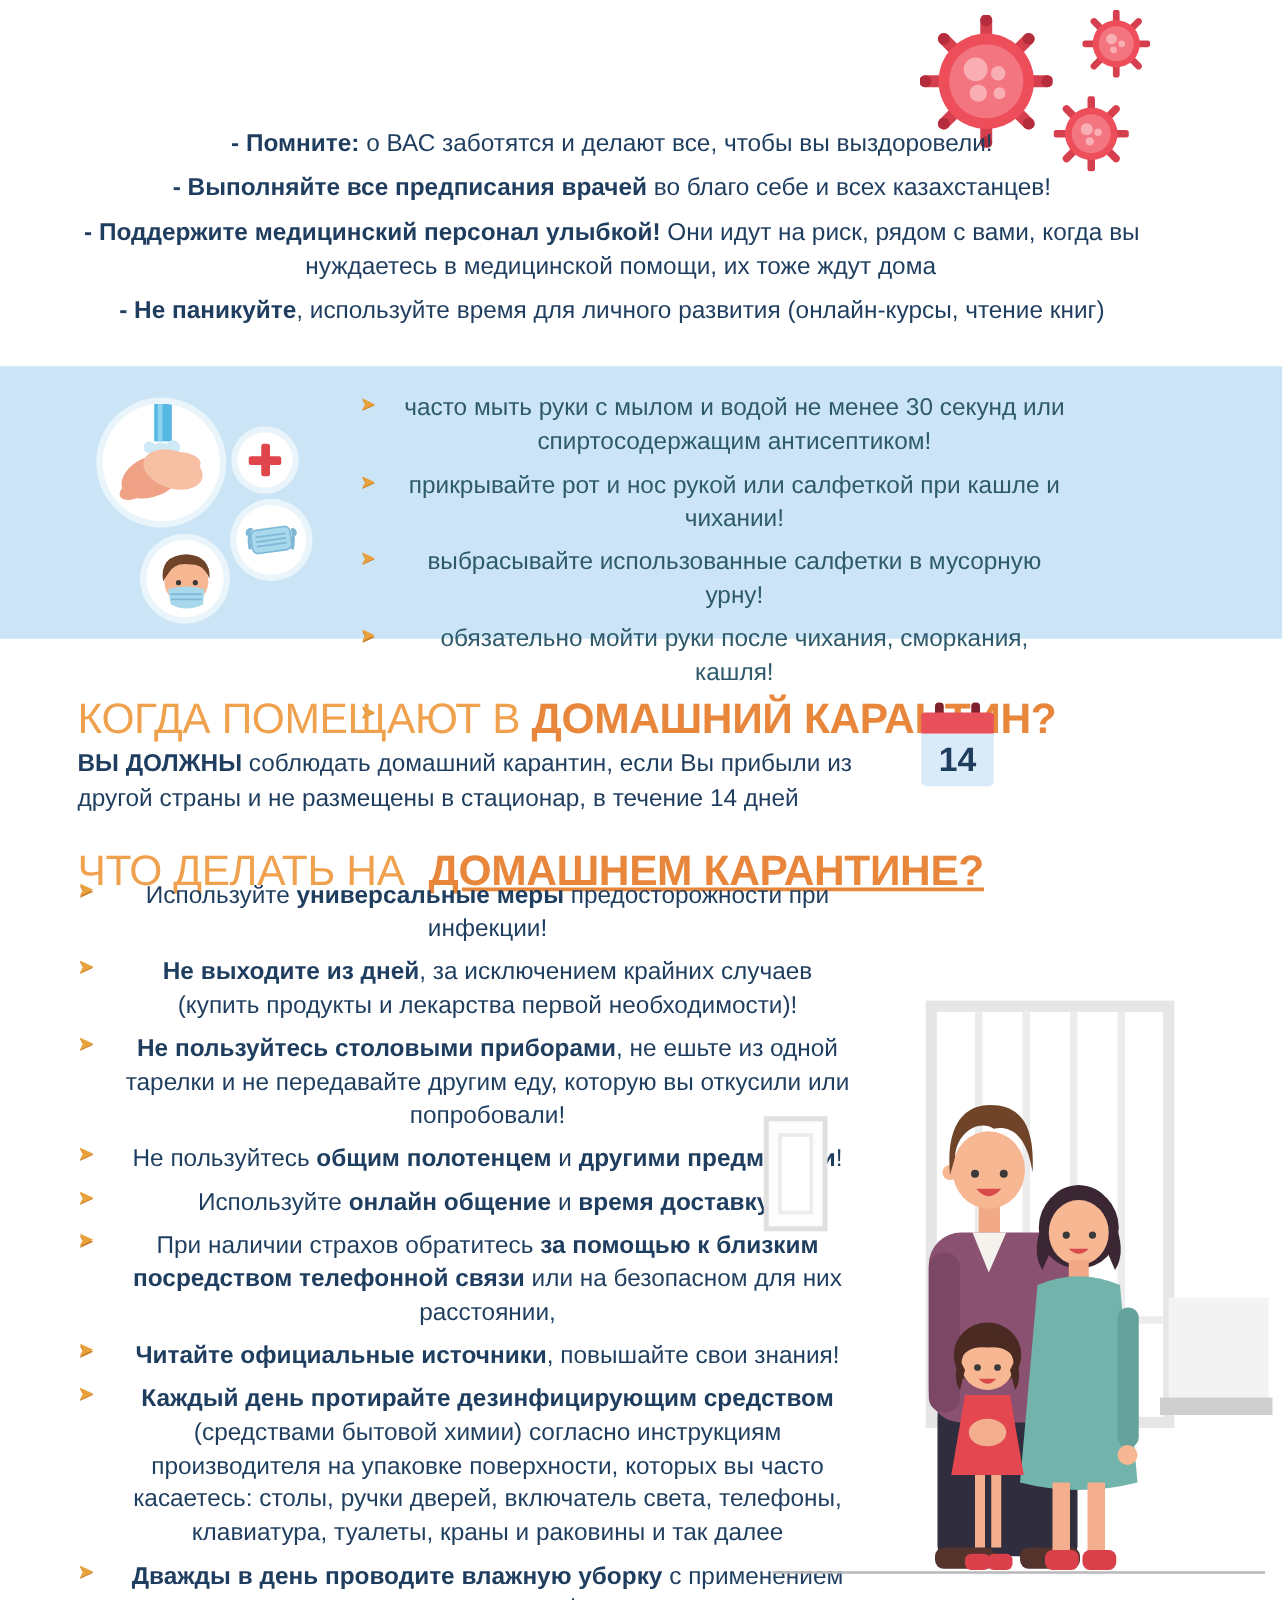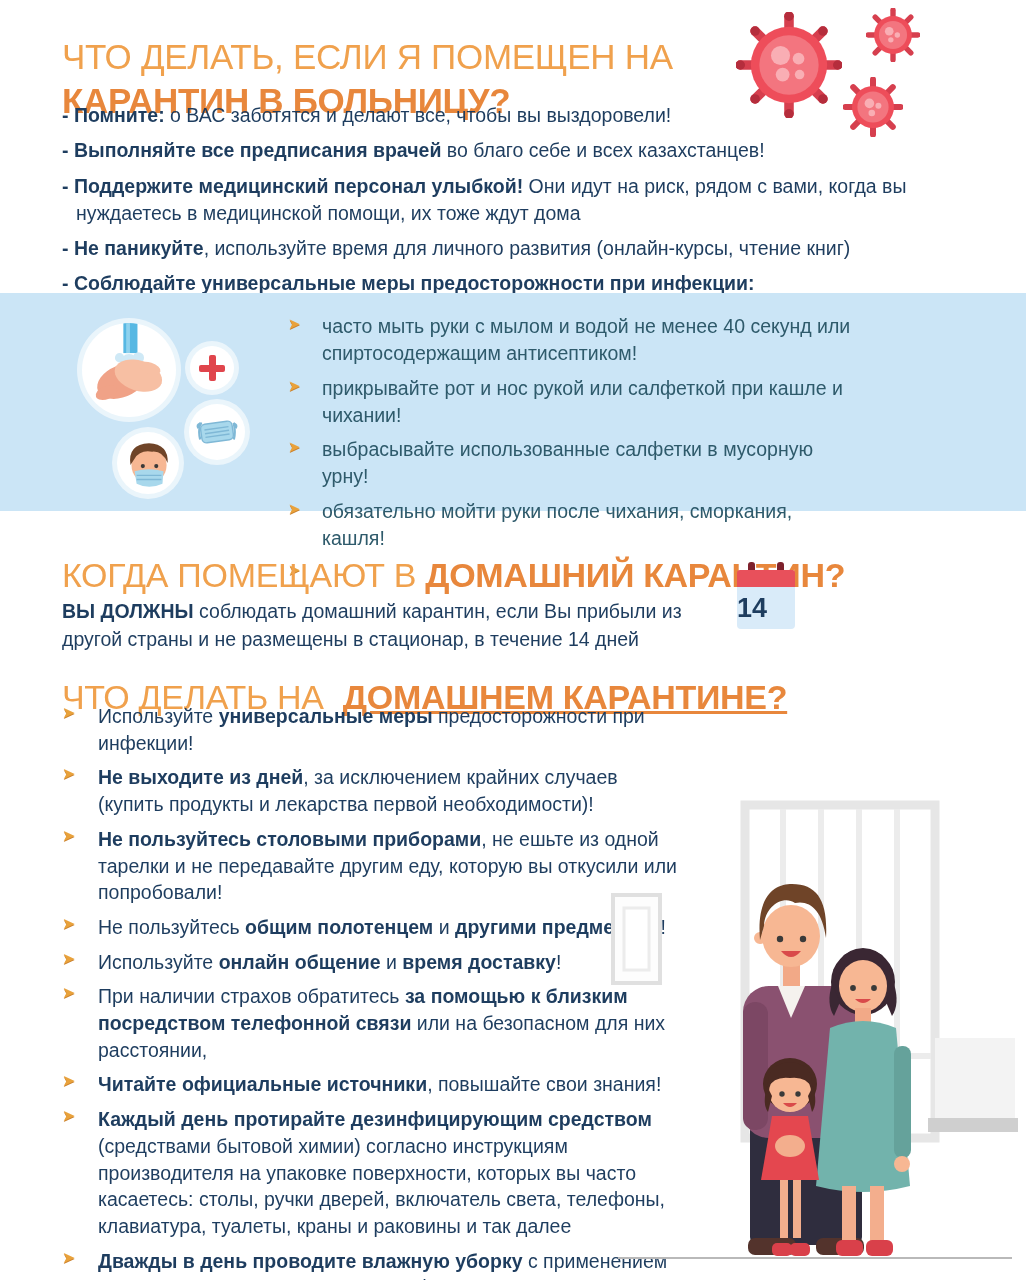--- a/index.html
+++ b/index.html
@@ -9,21 +9,21 @@
 
   
   .h-title{position:absolute;left:62px;top:12px;font-size:35px;line-height:1.25;letter-spacing:-.3px;}
   .h-title .l1{display:block;color:#F0A14D;font-weight:400;}
   .h-title .l2{display:block;color:#E8873C;font-weight:700;}
   .h2{position:absolute;font-size:34px;letter-spacing:-.3px;white-space:nowrap;}
   .h2 .reg{color:#F0A14D;font-weight:400;}
   .h2 .bold{color:#E8873C;font-weight:700;}
 
   
-  ul.clean{list-style:none;margin:0;padding:0;}
+  ul.clean{list-style:none;margin:0;padding:0;text-align:center;}
   .dash-list{position:absolute;left:62px;top:102px;width:855px;font-size:19.5px;line-height:1.4;}
   .dash-list li{margin-bottom:8px;padding-left:14px;text-indent:-14px;}
 
   .blue-box{position:absolute;left:0;top:293px;width:1026px;height:218px;background:#CBE5F6;}
   .prec-list{position:absolute;left:288px;top:20px;width:565px;font-size:19.5px;line-height:1.4;color:#2E5A6B;}
   .prec-list li{position:relative;padding-left:34px;margin-bottom:7px;}
   .arrow{position:absolute;left:0;top:3px;color:#E9A23B;font-size:15px;line-height:1;
          text-shadow:0 1px 0 #C97F2B;}
   .todo-list{position:absolute;left:62px;top:703px;width:620px;font-size:19.5px;line-height:1.37;}
   .todo-list li{position:relative;padding-left:36px;margin-bottom:8px;}
@@ -46,34 +46,30 @@
   .v2{left:866px;top:8px;width:54px;height:54px;}
   .v3{left:843px;top:77px;width:60px;height:60px;}
 
   
   .when-body{position:absolute;left:62px;top:577px;width:645px;font-size:19.5px;line-height:1.45;}
   .calendar{position:absolute;left:737px;top:562px;width:58px;height:70px;}
   .cal-peg{position:absolute;top:0;width:7px;height:15px;background:#7E212C;border-radius:3px;}
   .cal-peg.p1{left:11px;} .cal-peg.p2{left:40px;}
   .cal-top{position:absolute;top:8px;left:0;width:58px;height:17px;background:#E8505B;border-radius:3px 3px 0 0;}
   .cal-body{position:absolute;top:25px;left:0;width:58px;height:42px;background:#D9EBF9;border-radius:0 0 4px 4px;
-            color:#1E3D5F;font-weight:700;font-size:27px;text-align:left;line-height:42px;}
+            color:#1E3D5F;font-weight:700;font-size:27px;text-align:center;line-height:42px;}
 
   
   .family-scene{position:absolute;left:600px;top:788px;width:420px;height:480px;}
 </style>
 </head>
 <body>
 
 <div class="page">
 
-  <h1 class="h-title">
-    <span class="l1">ЧТО ДЕЛАТЬ, ЕСЛИ Я ПОМЕЩЕН НА</span>
-    <span class="l2">КАРАНТИН В БОЛЬНИЦУ?</span>
-  </h1>
 
   <svg class="virus v1" viewBox="0 0 100 100">
     <g stroke="#D63F4E" stroke-width="9" stroke-linecap="round">
       <line x1="50" y1="20" x2="50" y2="4"></line>
         <line x1="50" y1="80" x2="50" y2="96"></line>
       <line x1="20" y1="50" x2="4" y2="50"></line>
         <line x1="80" y1="50" x2="96" y2="50"></line>
       <line x1="29" y1="29" x2="18" y2="18"></line>
         <line x1="71" y1="71" x2="82" y2="82"></line>
       <line x1="29" y1="71" x2="18" y2="82"></line>
@@ -136,21 +132,20 @@
         <circle cx="59" cy="48" r="5"></circle>
         <circle cx="48" cy="60" r="5.5"></circle>
       </g>
   </svg>
 
   <ul class="clean dash-list" id="hospital-list">
       <li><b>- Помните:</b><span> о ВАС заботятся и делают все, чтобы вы выздоровели!</span></li>
       <li><b>- Выполняйте все предписания врачей</b><span> во благо себе и всех казахстанцев!</span></li>
       <li><b>- Поддержите медицинский персонал улыбкой!</b><span> Они идут на риск, рядом с вами, когда вы нуждаетесь в медицинской помощи, их тоже ждут дома</span></li>
       <li><b>- Не паникуйте</b><span>, используйте время для личного развития (онлайн-курсы, чтение книг)</span></li>
-      <li><b>- Соблюдайте универсальные меры предосторожности при инфекции:</b></li>
     </ul>
 
   <section class="blue-box">
     <div class="icon-circle c-hands">
       <svg viewBox="0 0 100 100" width="94" height="94">
         <rect x="44" y="0" width="15" height="32" fill="#57B8E3"></rect>
         <rect x="47" y="0" width="4" height="32" fill="#8FD2EE"></rect>
         <circle cx="50" cy="42" r="9" fill="#CFE9F6"></circle>
         <circle cx="60" cy="37" r="6" fill="#CFE9F6"></circle>
         <circle cx="40" cy="37" r="5" fill="#CFE9F6"></circle>
@@ -188,21 +183,21 @@
         <ellipse cx="31" cy="32" rx="17" ry="18" fill="#F7B793"></ellipse>
         <path d="M13 32 Q10 12 31 11 Q50 12 49 30 Q44 18 34 19 Q22 17 17 26 Z" fill="#6F4428"></path>
         <circle cx="25" cy="33" r="2" fill="#3A3A3A"></circle>
           <circle cx="38" cy="33" r="2" fill="#3A3A3A"></circle>
         <path d="M17 38 Q31 34 45 38 L44 50 Q31 56 19 50 Z" fill="#A8D8EC"></path>
         <line x1="19" y1="42" x2="43" y2="42" stroke="#7FB8D6" stroke-width="1.4"></line>
         <line x1="19" y1="46" x2="43" y2="46" stroke="#7FB8D6" stroke-width="1.4"></line>
       </svg>
     </div>
     <ul class="clean prec-list" id="prec-list">
-        <li><span class="arrow">➤</span><span>часто мыть руки с мылом и водой не менее 40 секунд или спиртосодержащим антисептиком!</span></li>
+        <li><span class="arrow">➤</span><span>часто мыть руки с мылом и водой не менее 30 секунд или спиртосодержащим антисептиком!</span></li>
         <li><span class="arrow">➤</span><span>прикрывайте рот и нос рукой или салфеткой при кашле и чихании!</span></li>
         <li><span class="arrow">➤</span><span>выбрасывайте использованные салфетки в мусорную урну!</span></li>
         <li><span class="arrow">➤</span><span>обязательно мойти руки после чихания, сморкания, кашля!</span></li>
         <li><span class="arrow">➤</span></li>
       </ul>
   </section>
 
   <h2 class="h2" style="left:62px;top:528px;">
     <span class="reg">КОГДА ПОМЕЩАЮТ В </span><span class="bold">ДОМАШНИЙ КАРАНТИН?</span>
   </h2>

